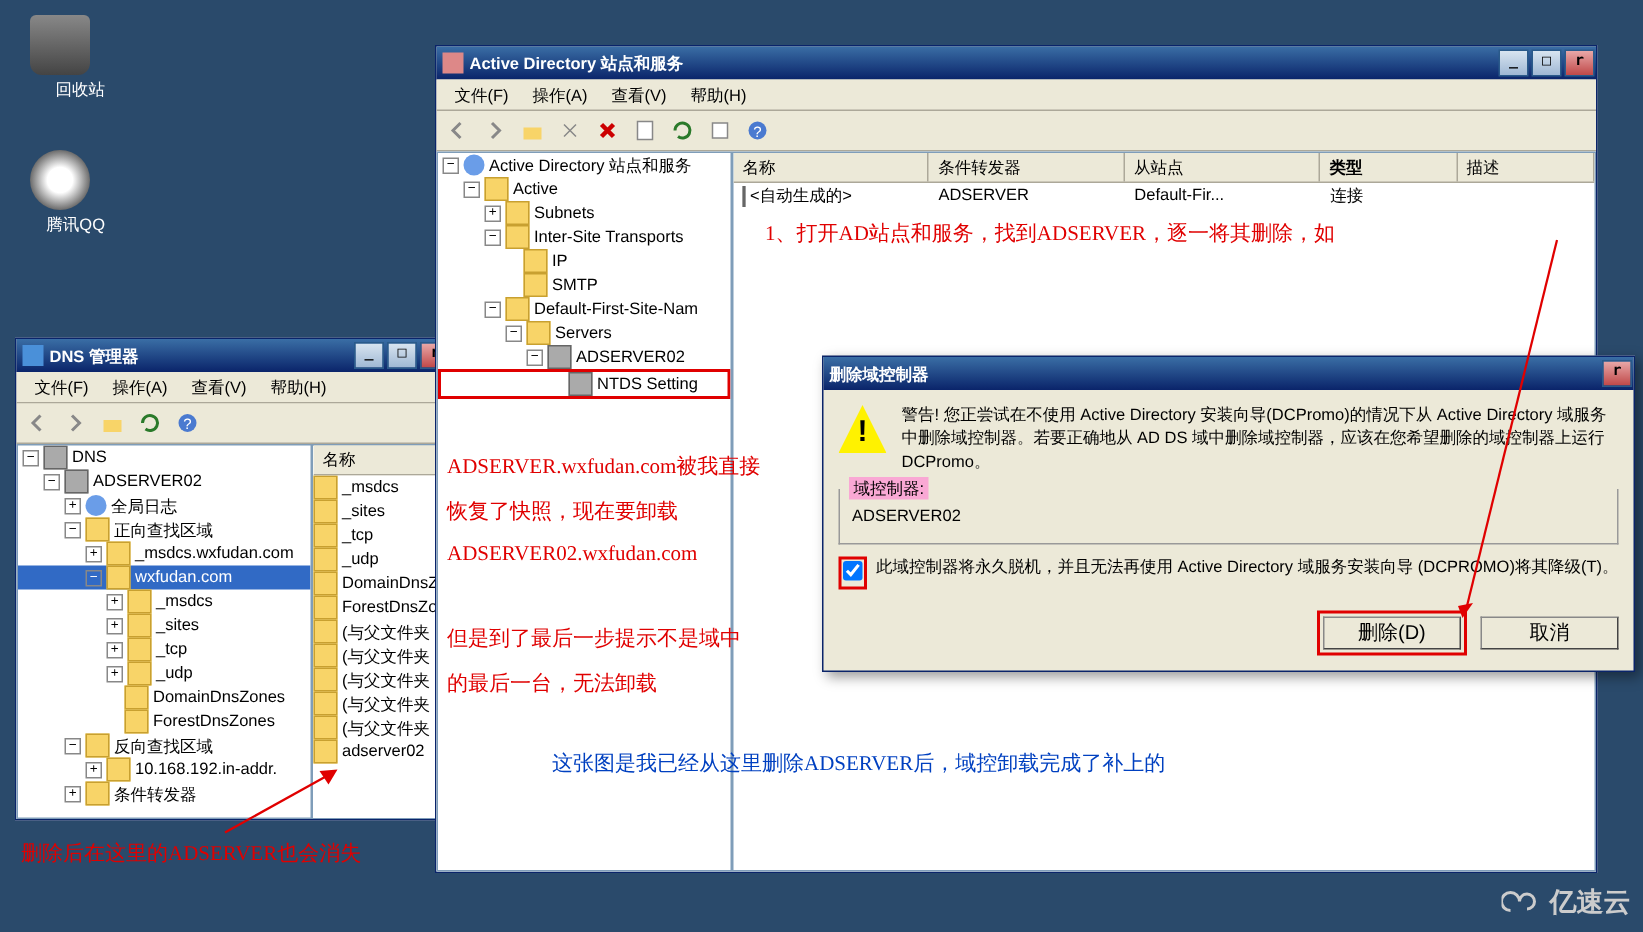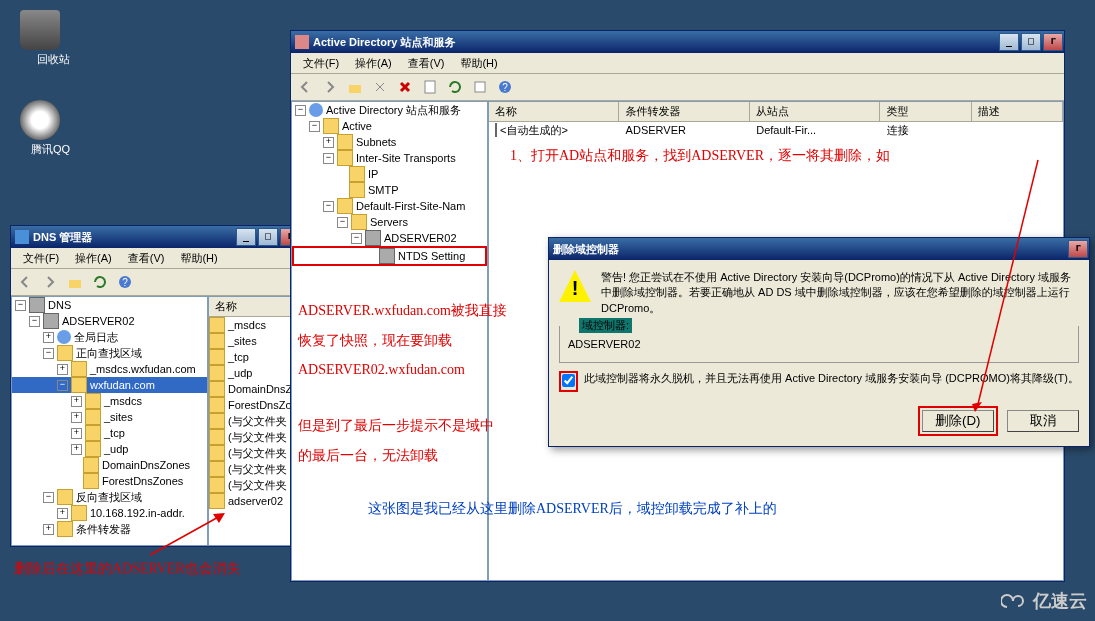--- a/index.html
+++ b/index.html
@@ -30,23 +30,23 @@
 .list{background:#fff;border:1px solid #7f9db9;overflow:auto}
 .lh{display:flex;background:#ece9d8;border-bottom:1px solid #aca899;position:sticky;top:0}
 .lhc{padding:2px 6px;border-right:1px solid #aca899;font-size:11px}
 .lr{display:flex;align-items:center;height:16px}
 .lrc{padding:4px 6px;font-size:11px}
 .red-ann{position:absolute;color:#e00000;font-size:14px;font-family:SimSun}
 .dlg{position:absolute;background:#ece9d8;border:1px solid #0a246a;box-shadow:3px 3px 8px rgba(0,0,0,.4)}
 .dlg-body{padding:10px;font-size:11px}
 .warn-ico{width:32px;height:32px;background:#fff200;clip-path:polygon(50% 0,100% 100%,0 100%);position:relative}
 .warn-ico::after{content:"!";position:absolute;left:50%;top:50%;transform:translate(-50%,-40%);font-size:20px;font-weight:bold}
-.dlg-btn{width:72px;height:22px;background:#ece9d8;border:1px solid #888;border-right-color:#444;border-bottom-color:#444}
+.dlg-btn{width:92px;height:22px;background:#ece9d8;border:1px solid #888;border-right-color:#444;border-bottom-color:#444}
 .gb{border:1px solid #999;border-top:none;position:relative;padding:8px}
-.gb-lbl{position:absolute;top:-8px;left:19px;background:#0f766e;padding:0 3px}
+.gb-lbl{position:absolute;top:-8px;left:6px;background:#f9a8d4;padding:0 3px}
 .red-box{border:2px solid #e00000}
 .yic{position:absolute;bottom:8px;right:8px;color:#ccc;font-size:18px;font-weight:bold;display:flex;align-items:center;gap:4px}
 </style>
 </head>
 <body>
 
 <div class="desktop">
 
 <div class="di" style="top:10px;left:10px">
   <div class="di-ico" style="background:linear-gradient(#888,#444);border-radius:4px 4px 8px 8px"></div>
@@ -377,21 +377,21 @@
             <span class="sp" style="width: 15px;"></span>
             <span class="fico server"></span>
             <span>NTDS Setting</span>
           </div>
         </div>
     <div class="list" style="flex:1">
       <div class="lh" id="adss-hdrs">
             <div class="lhc" style="width: 150px;">名称</div>
             <div class="lhc" style="width: 150px;">条件转发器</div>
             <div class="lhc" style="width: 150px;">从站点</div>
-            <div class="lhc" style="width: 100px;">类型</div>
+            <div class="lhc" style="width: 100px; font-weight: bold;">类型</div>
             <div class="lhc" style="width: 100px;">描述</div>
           </div>
       <div class="lr" id="adss-row">
             <div class="lrc" style="width: 150px;"><span class="fico server"></span><span>&lt;自动生成的&gt;</span></div>
             <div class="lrc" style="width: 150px;"><span>ADSERVER</span></div>
             <div class="lrc" style="width: 150px;"><span>Default-Fir...</span></div>
             <div class="lrc" style="width: 100px;"><span>连接</span></div>
             <div class="lrc" style="width: 100px;"><span></span></div>
           </div>
     </div>

